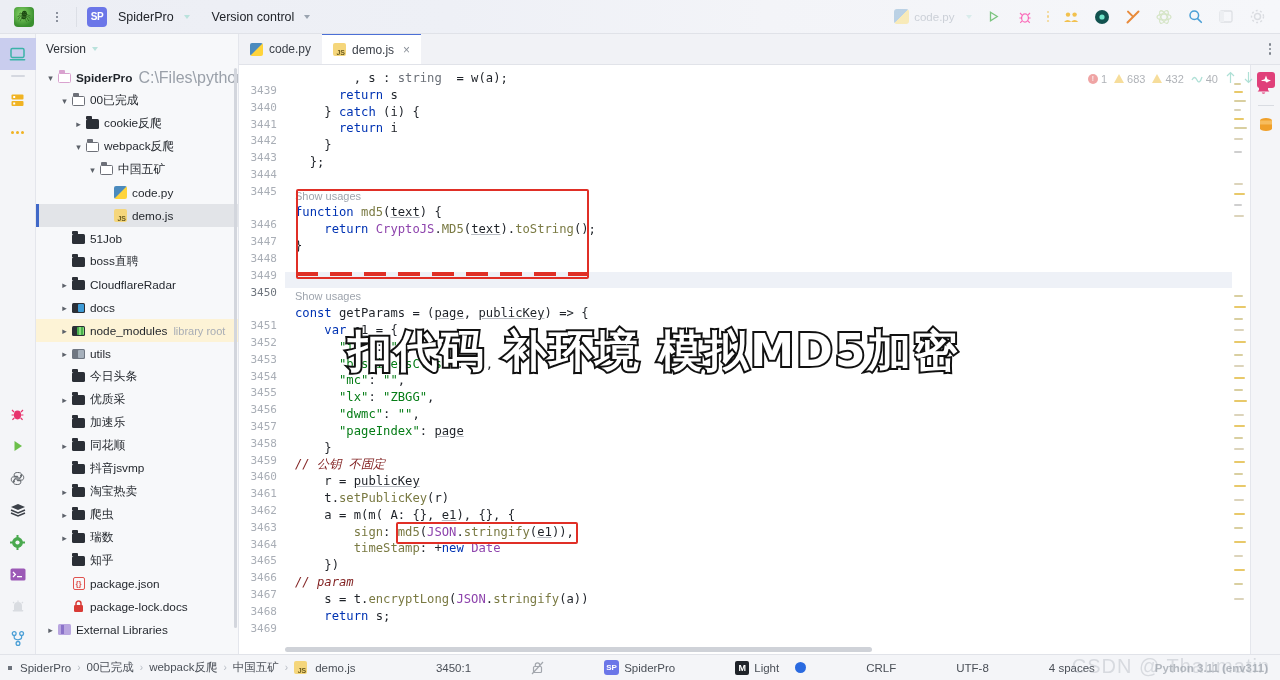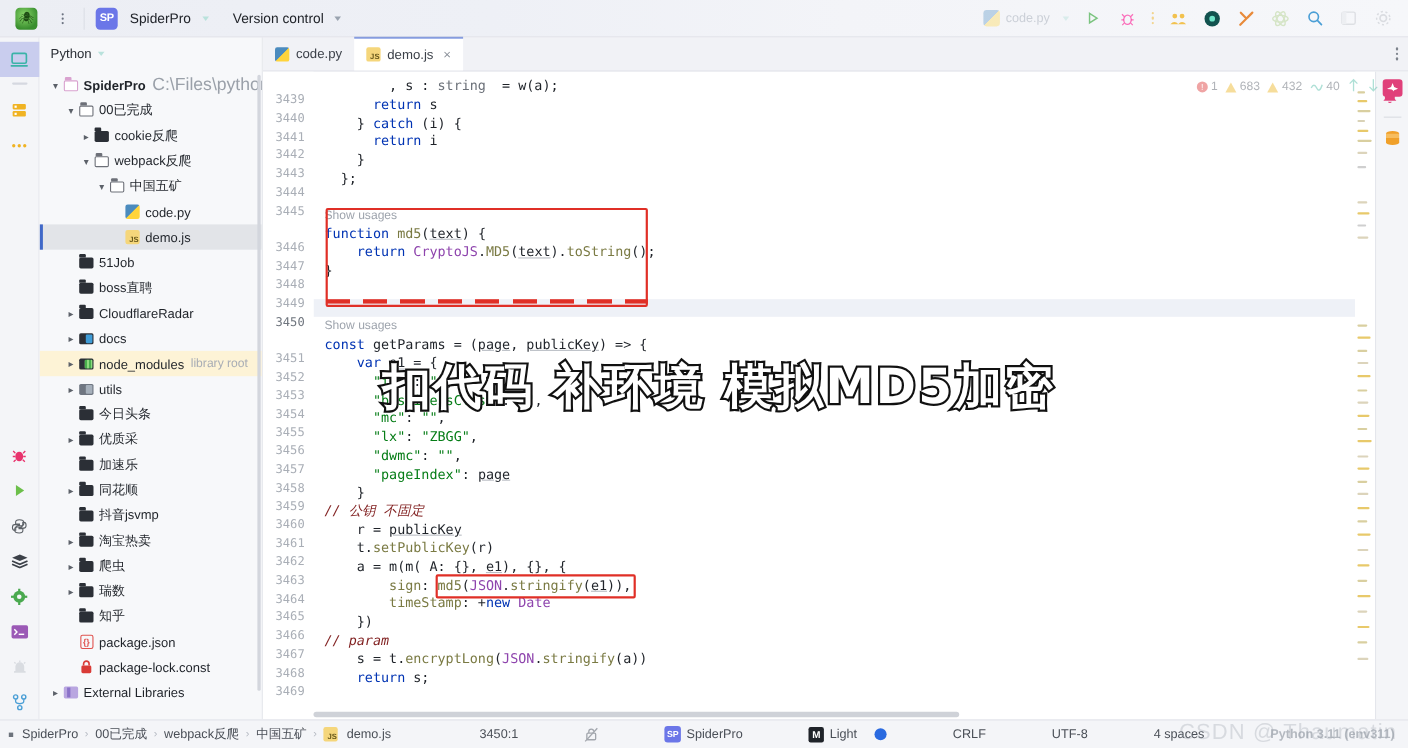--- a/index.html
+++ b/index.html
@@ -390,21 +390,21 @@
             <circle cx="3.2" cy="2.6" r="1.9" fill="none" stroke="#4b9fd6" stroke-width="1.3"></circle>
             <circle cx="10.6" cy="2.6" r="1.9" fill="none" stroke="#4b9fd6" stroke-width="1.3"></circle>
             <circle cx="7" cy="12.4" r="1.9" fill="none" stroke="#4b9fd6" stroke-width="1.3"></circle>
             <path d="M3.2 4.6 v2 q0 2 3.8 2.2 M10.6 4.6 v2 q0 2 -3.6 2.2" fill="none" stroke="#4b9fd6" stroke-width="1.2"></path>
           </svg>
       </div>
     </div>
 
     <div class="project">
       <div class="proj-head">
-        <span>Python</span>
+        <span>Version</span>
         <span class="caret faint"></span>
       </div>
       <div class="tree" id="tree">
           <div class="row" style="padding-left: 8px; position: relative;">
             <span class="arrow down"></span>
             <span class="fico">
               <span class="f-pink"></span>
             </span>
             <span class="lbl b">SpiderPro</span>
             <span class="sub">C:\Files\python\Spi</span>
@@ -567,21 +567,21 @@
           <div class="row" style="padding-left: 22px; position: relative;">
             <span class="arrow"></span>
             <span class="fico">
               <span class="lock-ico">
                 <svg width="11" height="13" viewBox="0 0 11 13">
                   <rect x="1" y="5" width="9" height="7" rx="1.3" fill="#d93b36"></rect>
                   <path d="M3 5 V3.5a2.5 2.5 0 0 1 5 0V5" fill="none" stroke="#d93b36" stroke-width="1.5"></path>
                 </svg>
               </span>
             </span>
-            <span class="lbl">package-lock.const</span>
+            <span class="lbl">package-lock.docs</span>
           </div>
           <div class="row" style="padding-left: 8px; position: relative;">
             <span class="arrow right"></span>
             <span class="fico">
               <span class="f-purple"></span>
             </span>
             <span class="lbl">External Libraries</span>
           </div>
         </div>
       <div class="proj-scroll"></div>

